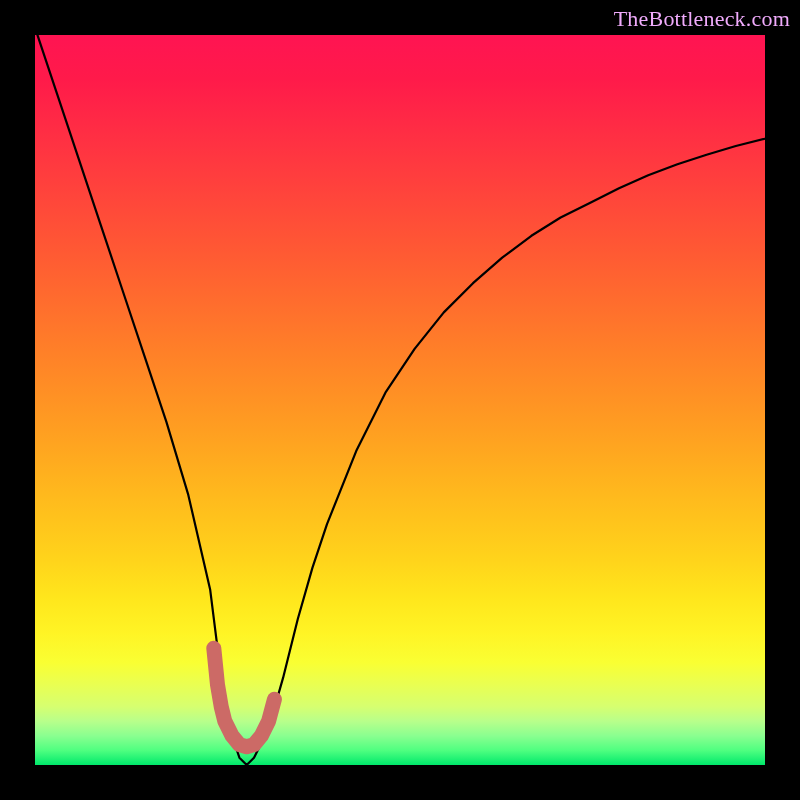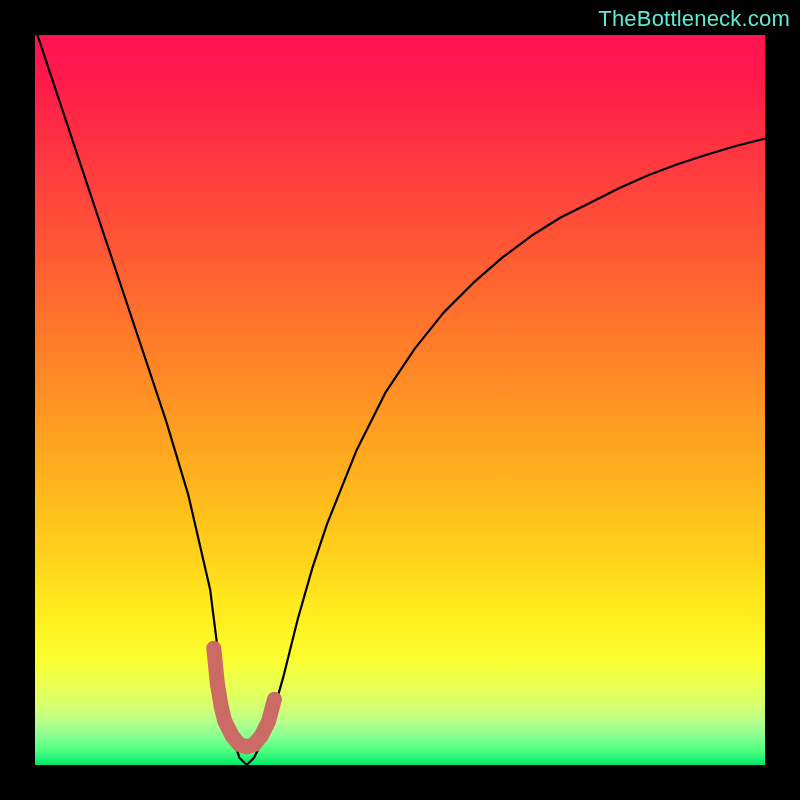--- a/index.html
+++ b/index.html
@@ -49,25 +49,26 @@
       #b8ff8b 94%,
       #8aff90 96%,
       #4fff80 98%,
       #00e86b 100%
     );
   }
   .watermark {
     position: absolute;
     top: 6px;
     right: 10px;
-    color: #5eead4;
+    color: #f0abfc;
     font-size: 22px;
     font-weight: 500;
     letter-spacing: 0.2px;
     user-select: none;
+    font-family: Liberation Serif, serif;
   }
   svg.curve {
     position: absolute;
     left: 0;
     top: 0;
     width: 730px;
     height: 730px;
     overflow: visible;
   }
 </style>

